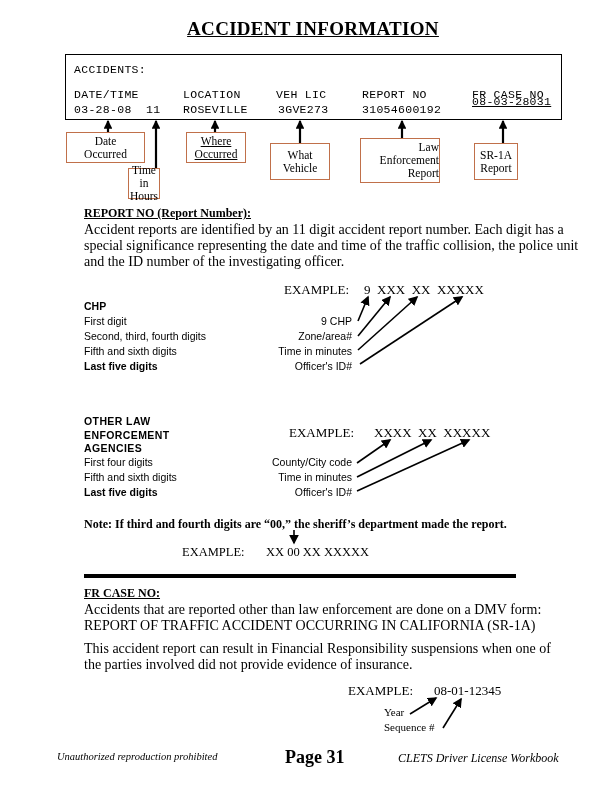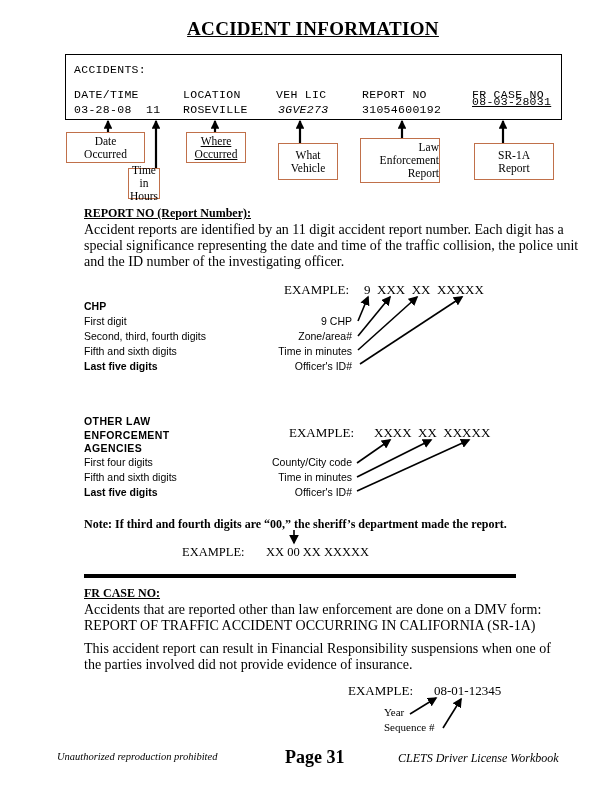--- a/index.html
+++ b/index.html
@@ -31,50 +31,50 @@
 <div id="acc-box" class="abs"></div>
 <div class="abs mono-t" style="left:74px; top:63px;">ACCIDENTS:</div>
 
 <div class="abs mono-t" style="left:74px; top:88px;">DATE/TIME</div>
 <div class="abs mono-t" style="left:74px; top:103px; white-space:pre;">03-28-08  11</div>
 
 <div class="abs mono-t" style="left:183px; top:88px;">LOCATION</div>
 <div class="abs mono-t" style="left:183px; top:103px;">ROSEVILLE</div>
 
 <div class="abs mono-t" style="left:276px; top:88px;">VEH LIC</div>
-<div class="abs mono-t" style="left:278px; top:103px;font-style:italic;">3GVE273</div>
+<div class="abs mono-t" style="left:278px; top:103px;">3GVE273</div>
 
 <div class="abs mono-t" style="left:362px; top:88px;">REPORT NO</div>
 <div class="abs mono-t" style="left:362px; top:103px;">31054600192</div>
 
 <div class="abs mono-t" style="left:472px; top:88px;">FR CASE NO</div>
 <div class="abs mono-t" style="left:472px; top:95px;text-decoration:underline;">08-03-28031</div>
 
 <div class="callout" style="left:66px; top:132px; width:79px; height:31px;">
   <span>Date</span>
   <span>Occurred</span>
 </div>
 <div class="callout" style="left:128px; top:168px; width:32px; height:31px;">
   <span>Time in</span>
   <span>Hours</span>
 </div>
 <div class="callout" style="left:186px; top:132px; width:60px; height:31px;text-decoration:underline;">
   <span>Where</span>
   <span>Occurred</span>
 </div>
-<div class="callout" style="left:270px; top:143px; width:60px; height:37px;margin-left:8px;">
+<div class="callout" style="left:270px; top:143px; width:60px; height:37px;">
   <span>What</span>
   <span>Vehicle</span>
 </div>
 <div class="callout" style="left:360px; top:138px; width:80px; height:45px;align-items:flex-end;">
   <span>Law</span>
   <span>Enforcement</span>
   <span>Report</span>
 </div>
-<div class="callout" style="left:474px; top:143px; width:80px; height:37px;">
+<div class="callout" style="left:474px; top:143px; width:44px; height:37px;">
   <span>SR-1A</span>
   <span>Report</span>
 </div>
 
 <div class="abs h-underline" style="left:84px; top:206px;">REPORT NO (Report Number):</div>
 <div class="abs para" style="left:84px; top:222px;">Accident reports are identified by an 11 digit accident report number.  Each digit has a</div>
 <div class="abs para" style="left:84px; top:238px;">special significance representing the date and time of the traffic collision, the police unit</div>
 <div class="abs para" style="left:84px; top:254px;">and the ID number of the investigating officer.</div>
 
 <div class="abs" style="left:284px; top:282px; font-size:13px;">EXAMPLE:</div>

